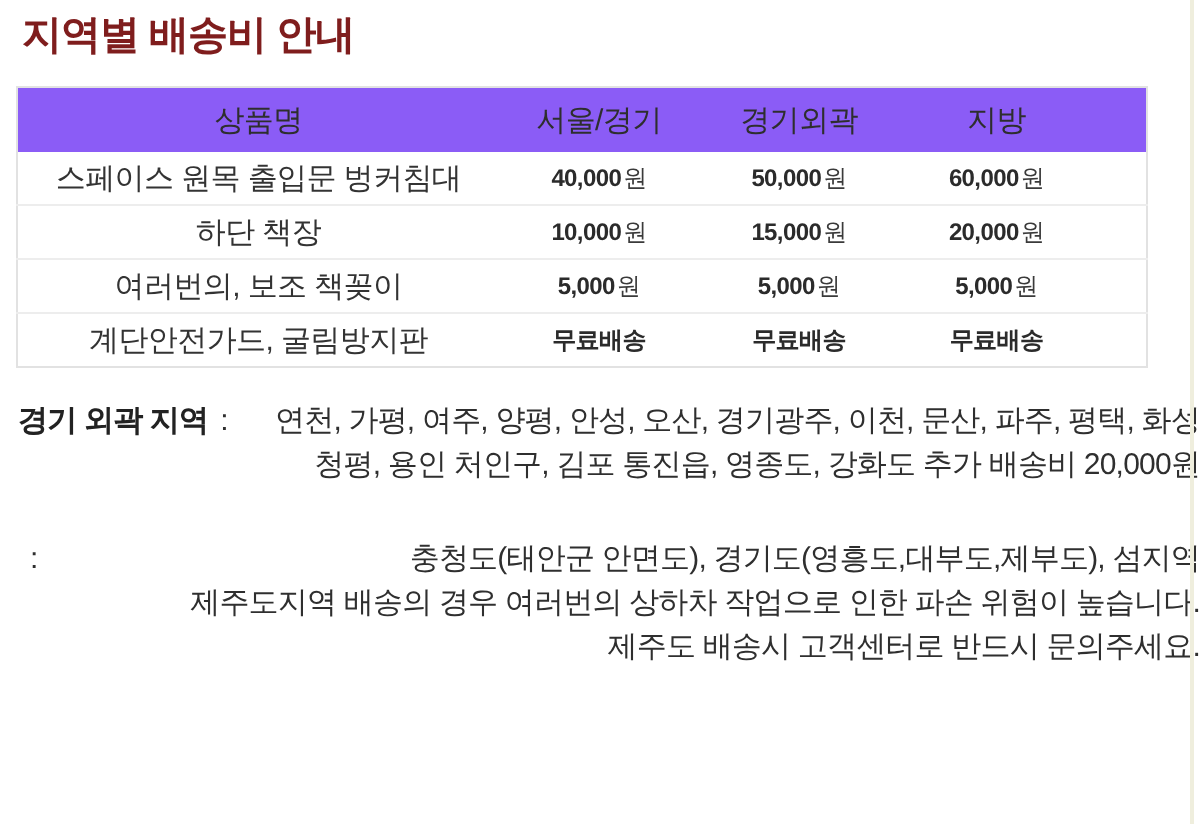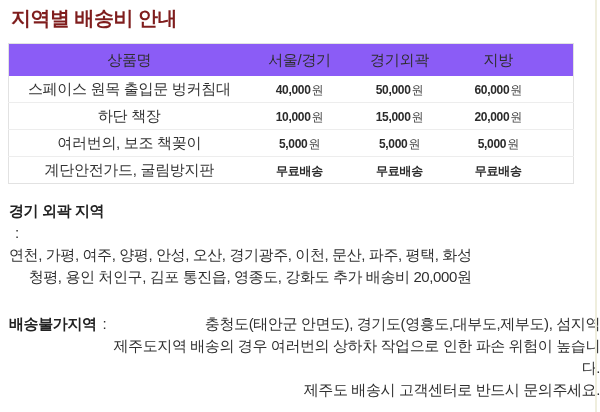--- a/index.html
+++ b/index.html
@@ -70,21 +70,21 @@
   .unit { font-size: 12px; font-weight: 400; color: #3a3a3a; margin-left: 1px; }
   .note {
     display: flex;
     align-items: flex-start;
     margin-left: 9px;
     font-size: 15px;
     line-height: 22px;
     letter-spacing: -0.4px;
     color: #2f2f2f;
   }
-  .note-1 { margin-top: 16px; flex-direction: column; }
+  .note-1 { margin-top: 16px; }
   .note-2 { margin-top: 25px; }
   .note-label { font-weight: 700; white-space: nowrap; color: #222222; }
   .note-colon { margin: 0 7px 0 6px; }
   .note-lines { flex: 1; text-align: right; }
 </style>
 </head>
 <body>
 
 <div class="page">
   <div class="edge-line"></div>
@@ -137,21 +137,20 @@
   <div class="note note-1">
     <span class="note-label">경기 외곽 지역</span>
     <span class="note-colon">:</span>
     <div class="note-lines">
       <div>연천, 가평, 여주, 양평, 안성, 오산, 경기광주, 이천, 문산, 파주, 평택, 화성</div>
       <div>청평, 용인 처인구, 김포 통진읍, 영종도, 강화도 추가 배송비 20,000원</div>
     </div>
   </div>
 
   <div class="note note-2">
-    <span class="note-label">배송불가지역</span>
     <span class="note-colon">:</span>
     <div class="note-lines">
       <div>충청도(태안군 안면도), 경기도(영흥도,대부도,제부도), 섬지역</div>
       <div>제주도지역 배송의 경우 여러번의 상하차 작업으로 인한 파손 위험이 높습니다.</div>
       <div>제주도 배송시 고객센터로 반드시 문의주세요.</div>
     </div>
   </div>
 
 </div>
 

